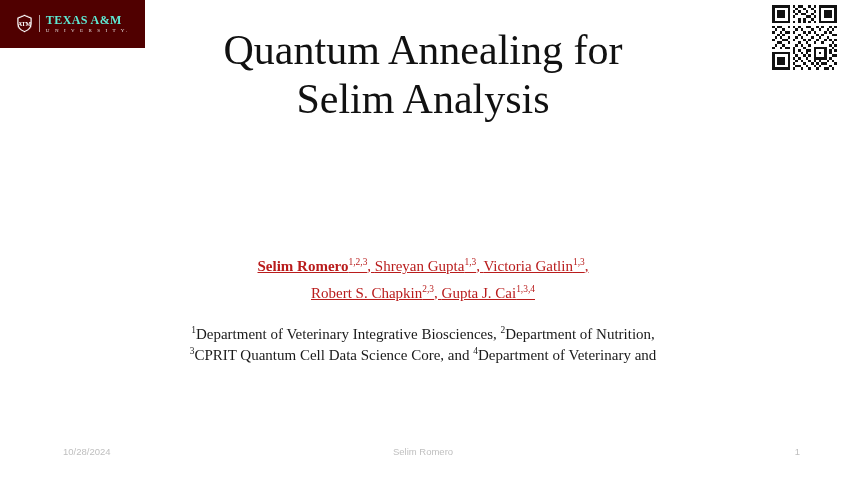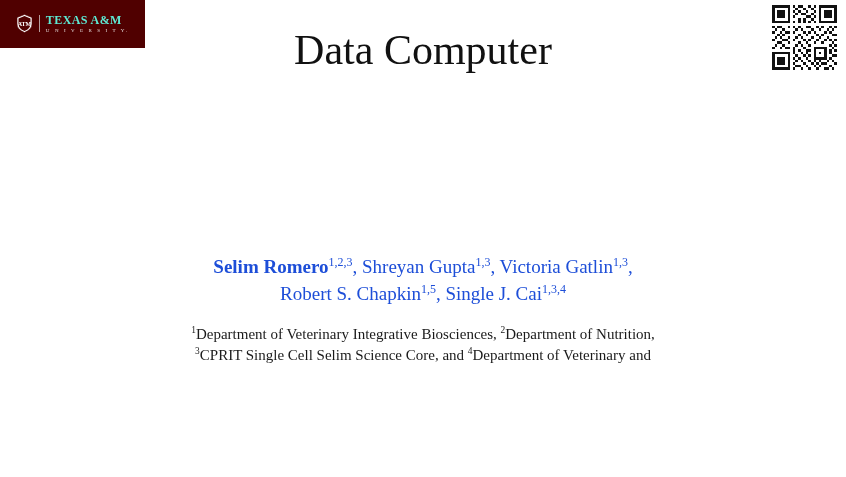--- a/index.html
+++ b/index.html
@@ -97,23 +97,24 @@
   
   .authors-block {
     position: absolute;
     left: 60px;
     right: 60px;
     top: 253px;
     text-align: center;
   }
   .author-line {
     font-family: "Liberation Serif", serif;
-    font-size: 19px;
+    font-size: 15px;
     line-height: 27px;
-    color: #1d4ed8;
+    color: #b91c1c;
+    text-decoration: underline;
   }
   .author-lead {
     font-weight: bold;
   }
   sup {
     font-size: 0.63em;
     vertical-align: super;
     line-height: 0;
   }
 
@@ -354,35 +355,41 @@
         <rect x="14" y="24" width="1" height="1"></rect>
           <rect x="17" y="24" width="1" height="1"></rect>
         <rect x="20" y="24" width="1" height="1"></rect>
           <rect x="21" y="24" width="1" height="1"></rect>
         <rect x="23" y="24" width="1" height="1"></rect>
       </g>
     </svg>
   </div>
 
   <div class="title-block">
-    <div class="title-line">Data Computer</div>
+    <div class="title-line">Quantum Annealing for</div>
+    <div class="title-line">Selim Analysis</div>
   </div>
 
   <div class="authors-block">
     <div class="author-line">
       <span class="author-lead">Selim Romero</span><sup>1,2,3</sup><span>, </span><span>Shreyan Gupta</span><sup>1,3</sup><span>, </span><span>Victoria Gatlin</span><sup>1,3</sup><span>,</span>
     </div>
     <div class="author-line">
-      <span>Robert S. Chapkin</span><sup>1,5</sup><span>, </span><span>Single J. Cai</span><sup>1,3,4</sup>
+      <span>Robert S. Chapkin</span><sup>2,3</sup><span>, </span><span>Gupta J. Cai</span><sup>1,3,4</sup>
     </div>
   </div>
 
   <div class="affiliations-block">
     <div class="affiliation-line">
       <sup>1</sup><span>Department of Veterinary Integrative Biosciences, </span><sup>2</sup><span>Department of Nutrition,</span>
     </div>
     <div class="affiliation-line">
-      <sup>3</sup><span>CPRIT Single Cell Selim Science Core, and </span><sup>4</sup><span>Department of Veterinary and</span>
-    </div>
-  </div>
-
+      <sup>3</sup><span>CPRIT Quantum Cell Data Science Core, and </span><sup>4</sup><span>Department of Veterinary and</span>
+    </div>
+  </div>
+
+  <div class="footer">
+    <span class="footer-item footer-date">10/28/2024</span>
+    <span class="footer-item footer-name">Selim Romero</span>
+    <span class="footer-item footer-page">1</span>
+  </div>
 
 </div>
 
 </body></html>

